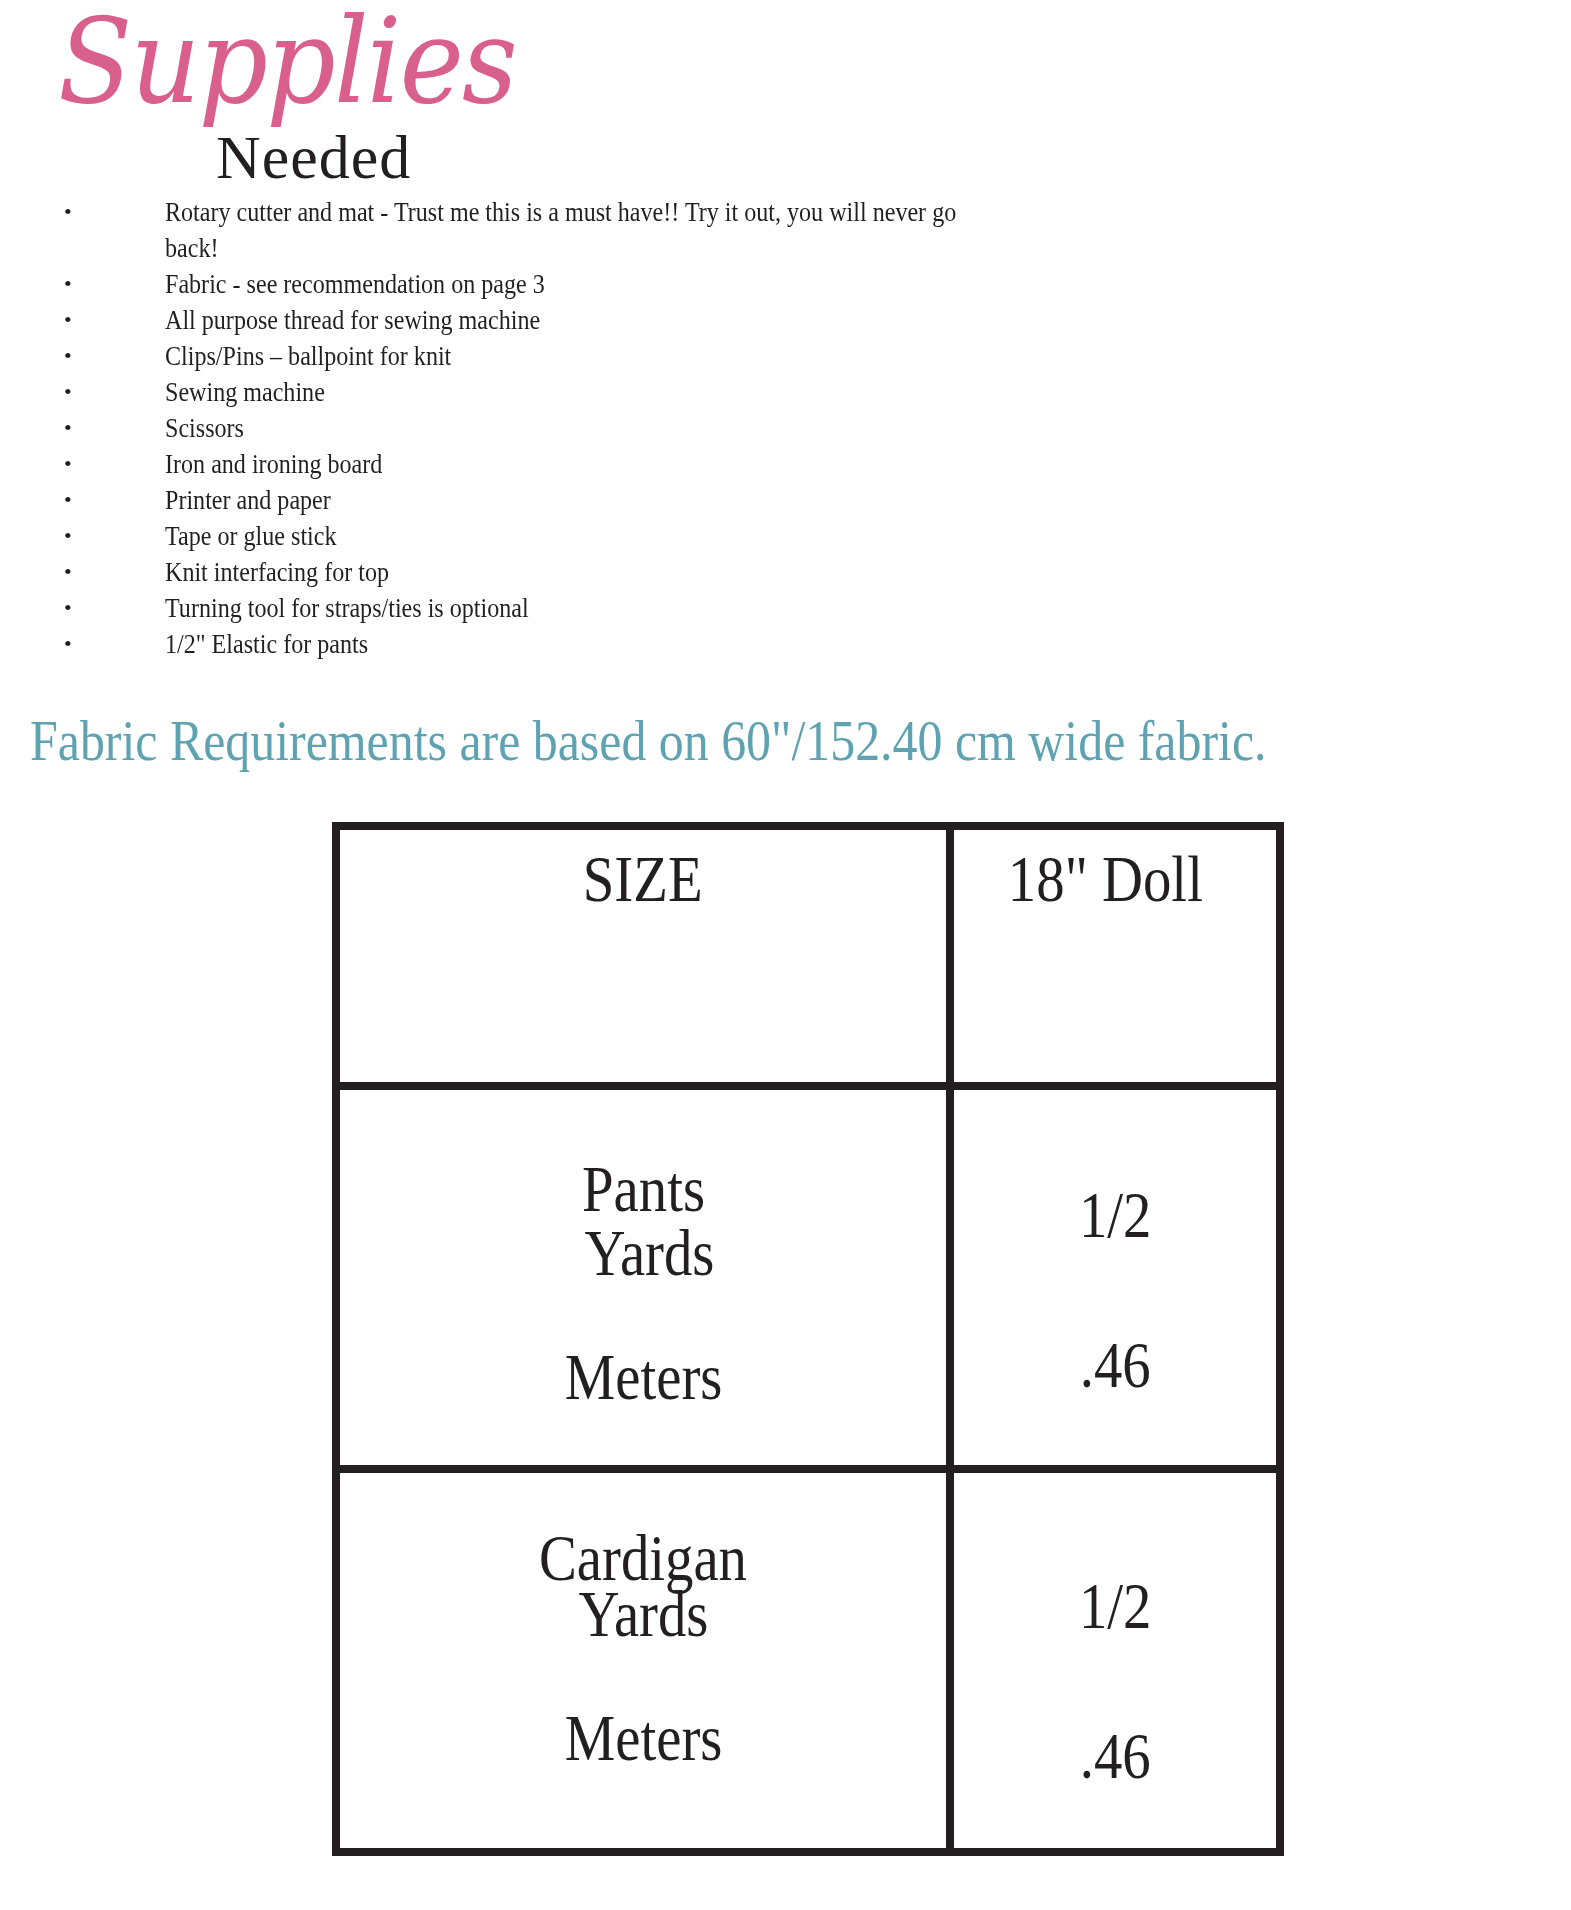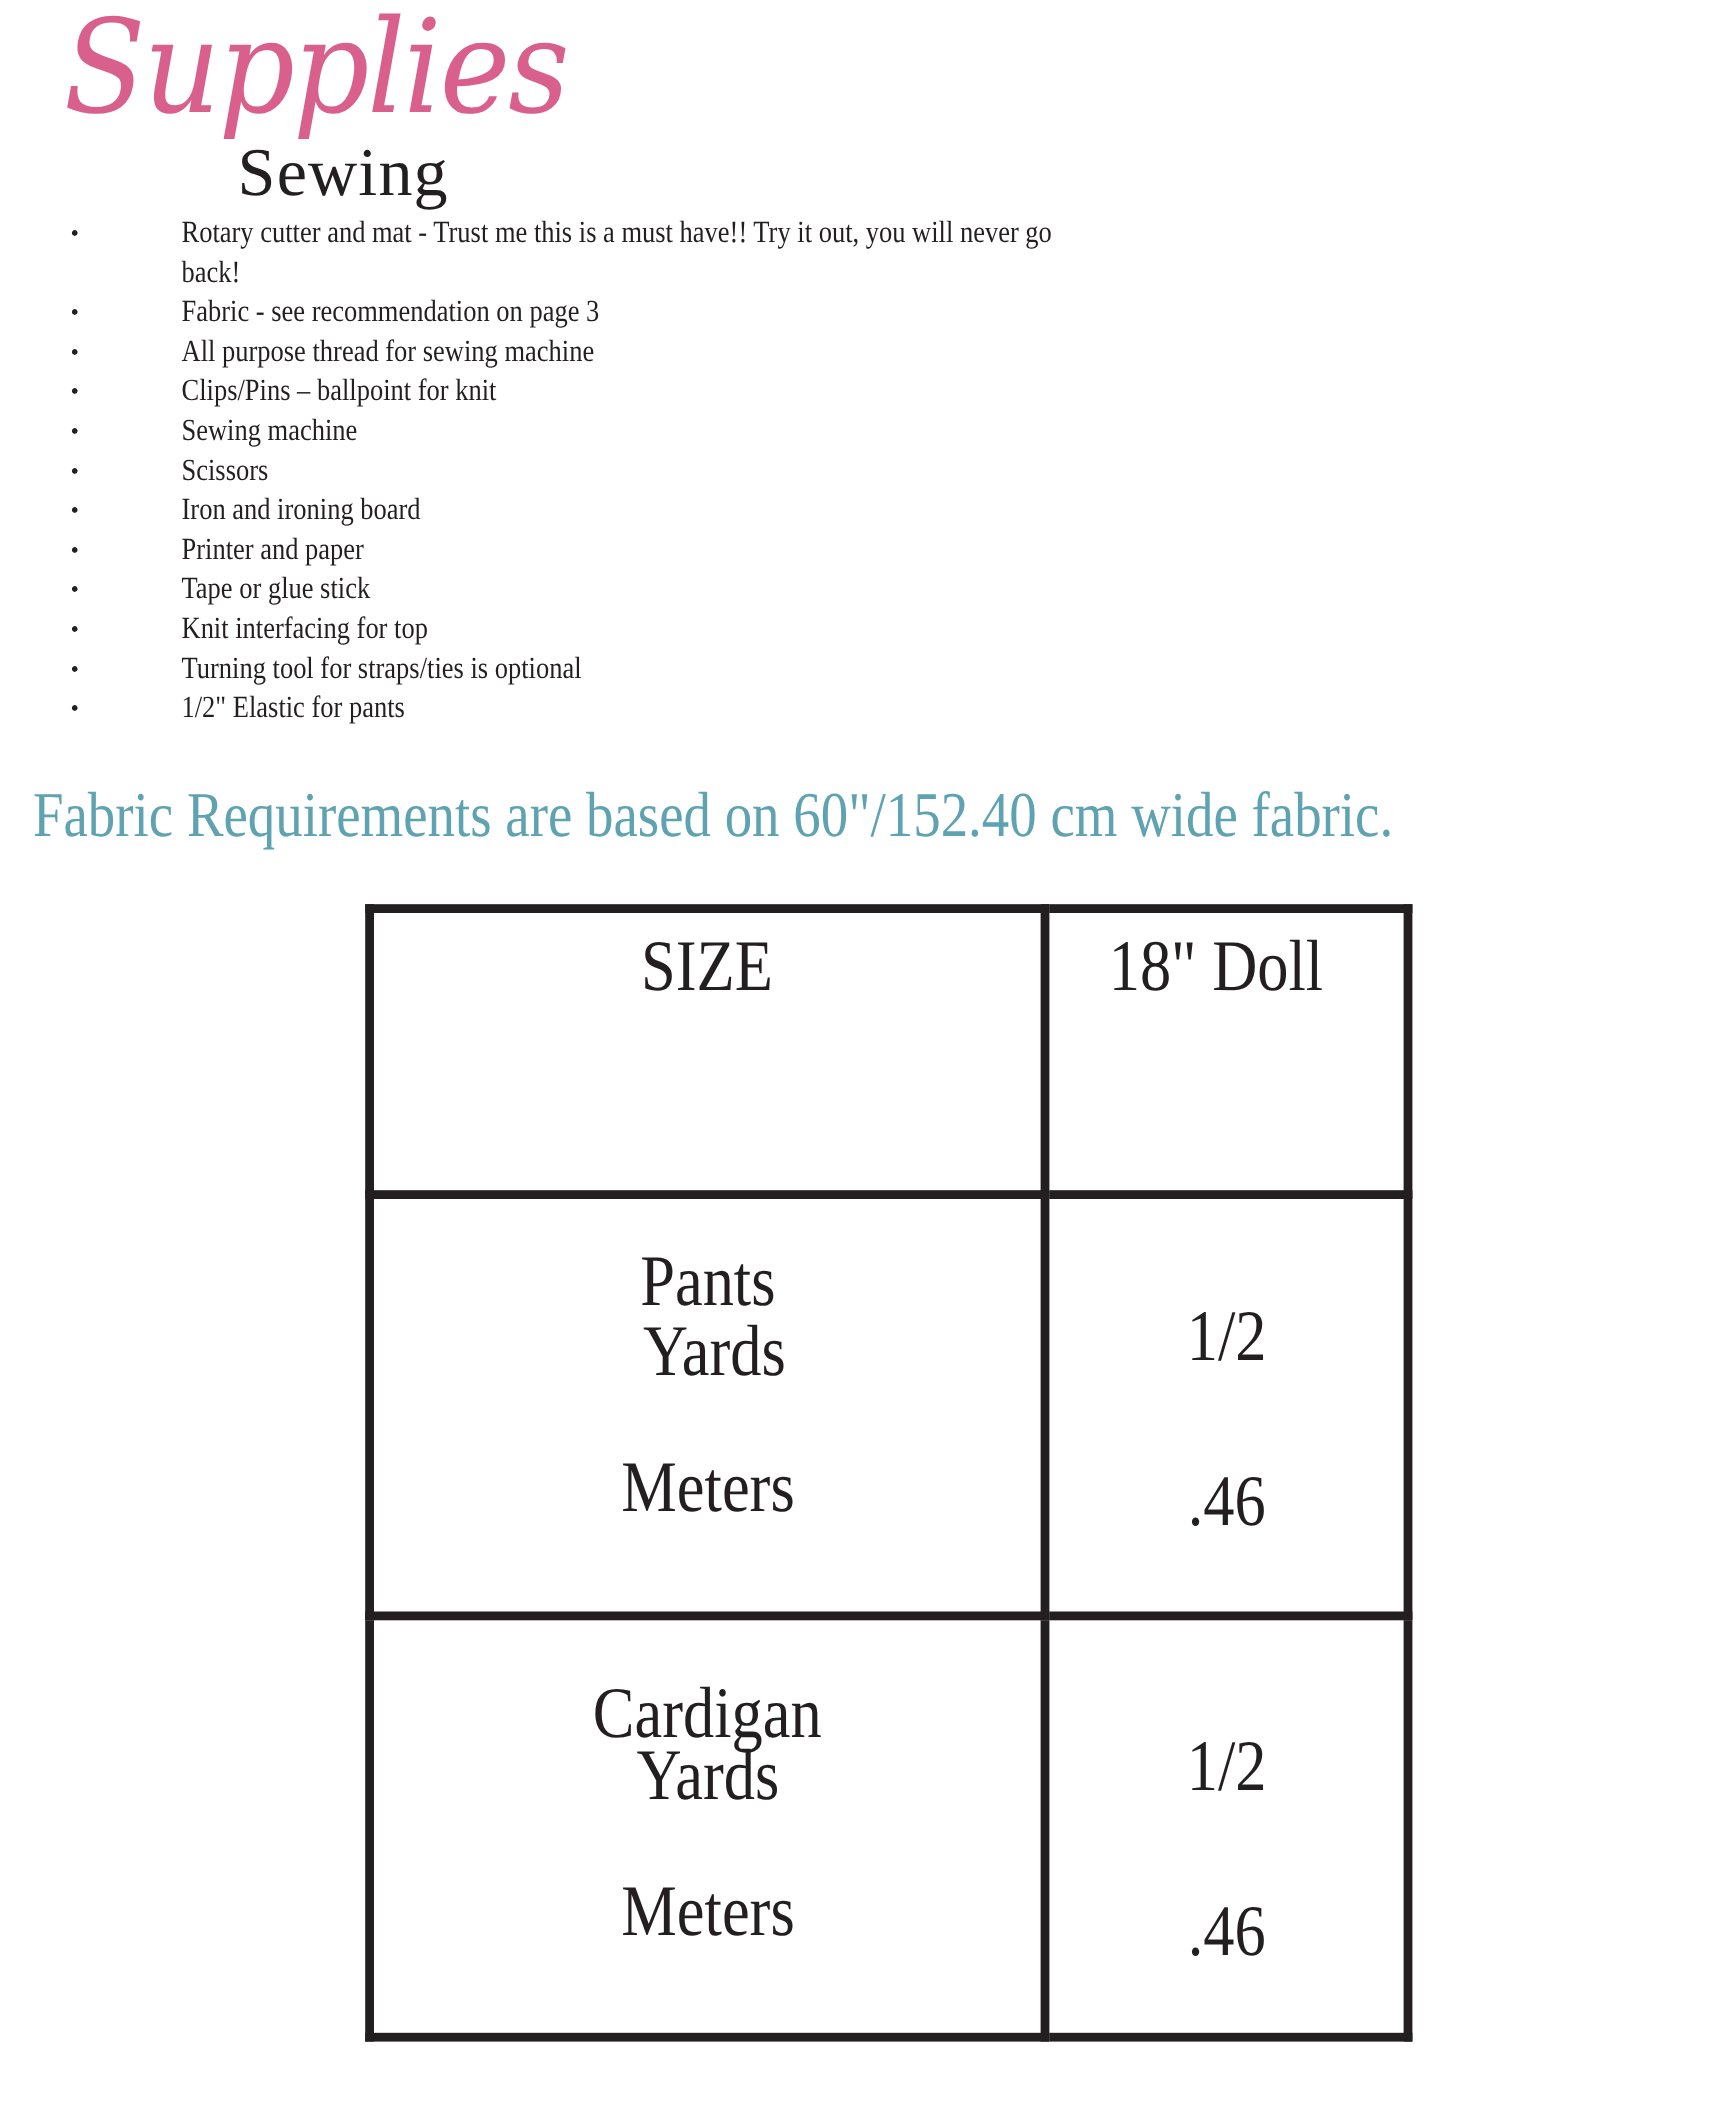--- a/index.html
+++ b/index.html
@@ -20,21 +20,21 @@
   .row-head td { height: 252px; }
   .row-head td .cell-inner { margin-top: 16px; }
   .row-item td { height: 375px; }
   .stack { display: flex; flex-direction: column; align-items: center; }
 </style>
 </head>
 <body>
 
 <div>
   <div class="title-script" style="color:#d9608c;">Supplies</div>
-  <div class="title-sub">Sewing</div>
+  <div class="title-sub">Needed</div>
 </div>
 
 <ul class="supplies-list">
   <li class="wrap-item"><span class="bullet">•</span><span class="text" style="width:960px">Rotary cutter and mat - Trust me this is a must have!!  Try it out, you will never go back!</span></li>
   <li><span class="bullet">•</span><span class="text">Fabric - see recommendation on page 3</span></li>
   <li><span class="bullet">•</span><span class="text">All purpose thread for sewing machine</span></li>
   <li><span class="bullet">•</span><span class="text">Clips/Pins – ballpoint for knit</span></li>
   <li><span class="bullet">•</span><span class="text">Sewing machine</span></li>
   <li><span class="bullet">•</span><span class="text">Scissors</span></li>
   <li><span class="bullet">•</span><span class="text">Iron and ironing board</span></li>
@@ -48,21 +48,21 @@
 <div class="fabric-heading" style="color:#5fa3b3;">Fabric Requirements are based on 60"/152.40 cm wide fabric.</div>
 
 <table class="req-table">
   <tbody>
       <tr class="row-head">
     <td class="c1"><span class="cell-inner">SIZE</span></td>
     <td class="c2"><span class="cell-inner" style="margin-left:-20px">18" Doll</span></td>
   </tr>
   <tr class="row-item">
     <td class="c1">
-      <div class="stack" style="padding-top:42px;">
+      <div class="stack" style="padding-top:66px;">
         <span class="cell-inner">Pants</span>
         <span class="cell-inner" style="margin-top:-2px; margin-left:12px;">Yards</span>
         <span class="cell-inner" style="margin-top:58px;">Meters</span>
       </div>
     </td>
     <td class="c2">
       <div class="stack" style="padding-top:92px;">
         <span class="cell-inner">1/2</span>
         <span class="cell-inner" style="margin-top:84px;">.46</span>
       </div>

